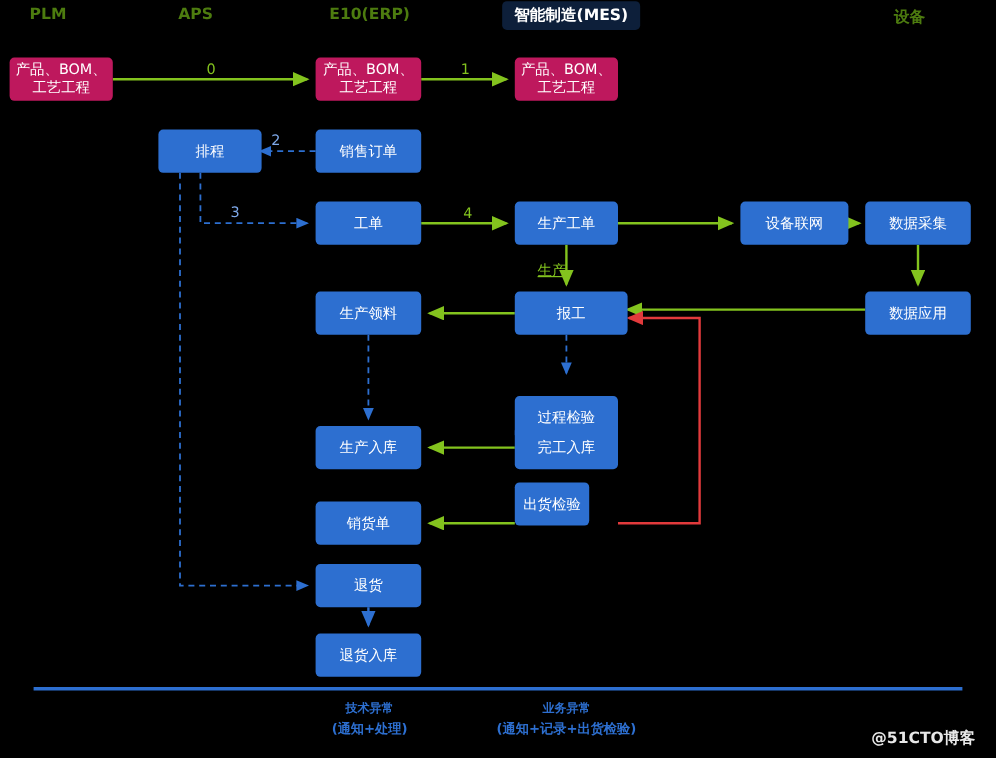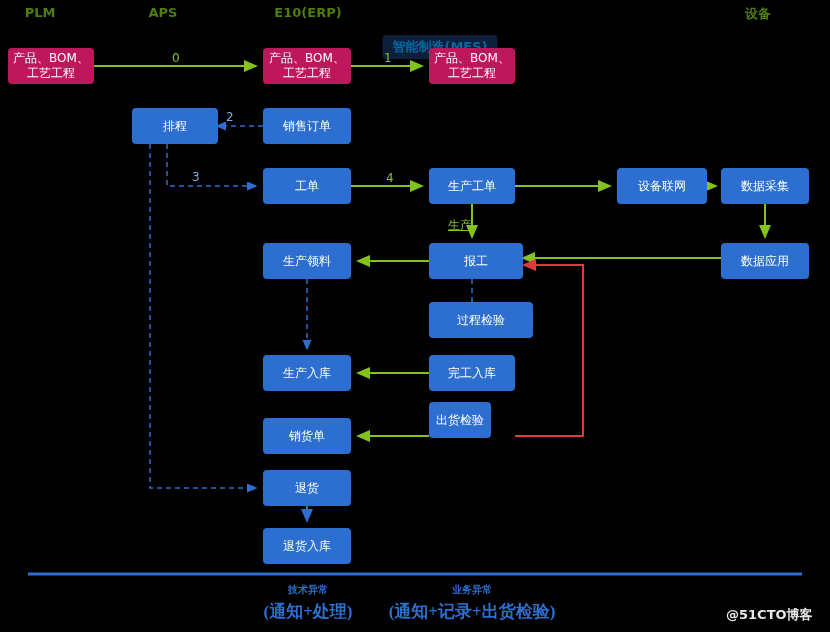--- a/index.html
+++ b/index.html
@@ -4,40 +4,40 @@
 <style>
   html,body{margin:0;padding:0;}
   body{
     width:830px;height:632px;position:relative;background:#000;
     font-family:"DejaVu Sans",sans-serif;overflow:hidden;
   }
   
   .hdr{position:absolute;top:5px;transform:translateX(-50%);
        font-size:13px;font-weight:bold;color:#4d7c0f;white-space:nowrap;}
   .hdr-plm{left:40px}.hdr-aps{left:163px}.hdr-erp{left:308px}.hdr-dev{left:758px}
-  .hdr-mes{left:440px;top:1px;color:#0369a1;background:rgba(45,111,208,.28);
-           padding:3px 10px;border-radius:4px;margin-top:34px;}
+  .hdr-mes{left:476px;top:1px;color:#ffffff;background:rgba(45,111,208,.28);
+           padding:3px 10px;border-radius:4px;}
   
   .node{position:absolute;width:88px;height:36px;background:#2d6fd0;border-radius:4px;
         color:#fff;font-size:12px;line-height:1.25;display:flex;align-items:center;
         justify-content:center;text-align:center;padding:2px;box-sizing:border-box;}
   .node.red{background:#be185d;}
   .n-red-plm{left:8px;top:48px;width:86px}
   .n-red-erp{left:263px;top:48px}
   .n-red-mes{left:429px;top:48px;width:86px}
   .n-aps{left:132px;top:108px;width:86px}
   .n-sales{left:263px;top:108px}
   .n-wo{left:263px;top:168px}
   .n-po{left:429px;top:168px;width:86px}
   .n-devconn{left:617px;top:168px;width:90px}
   .n-datacol{left:721px;top:168px}
   .n-dataapp{left:721px;top:243px}
   .n-report{left:429px;top:243px;width:94px}
   .n-pick{left:263px;top:243px}
-  .n-proc{left:429px;top:302px;width:104px}
+  .n-proc{left:429px;top:330px;width:86px}
   .n-finish{left:429px;top:355px;width:86px}
   .n-prodin{left:263px;top:355px}
   .n-shipchk{left:429px;top:402px;width:62px}
   .n-salesship{left:263px;top:418px}
   .n-return{left:263px;top:470px}
   .n-returnin{left:263px;top:528px}
   
   .elabel{position:absolute;font-size:12px;color:#83c31e;}
   .elabel.blue{color:#7ea8e8;}
   .elabel.u{text-decoration:underline;}
@@ -46,21 +46,21 @@
   #l2{left:226px;top:110px}
   #l3{left:192px;top:170px}
   #l4{left:386px;top:171px}
   #lprod{left:448px;top:217px}
   
   .arrows{position:absolute;left:0;top:0;pointer-events:none;}
   
   .ft{position:absolute;transform:translateX(-50%);text-align:center;
       color:#2d6fd0;font-weight:bold;white-space:nowrap;}
   .ft-title{font-size:10px;}
-  .ft-sub{font-size:17px;font-family:Liberation Serif, serif;}
+  .ft-sub{font-size:11px;}
   .ft-tech-title{left:308px;top:583px}
   .ft-tech-sub{left:308px;top:600px}
   .ft-biz-title{left:472px;top:583px}
   .ft-biz-sub{left:472px;top:600px}
   .watermark{position:absolute;left:726px;top:606px;color:#e8e8e8;
              font-size:13px;font-weight:bold;text-align:center;}
 </style>
 </head>
 <body>
 

